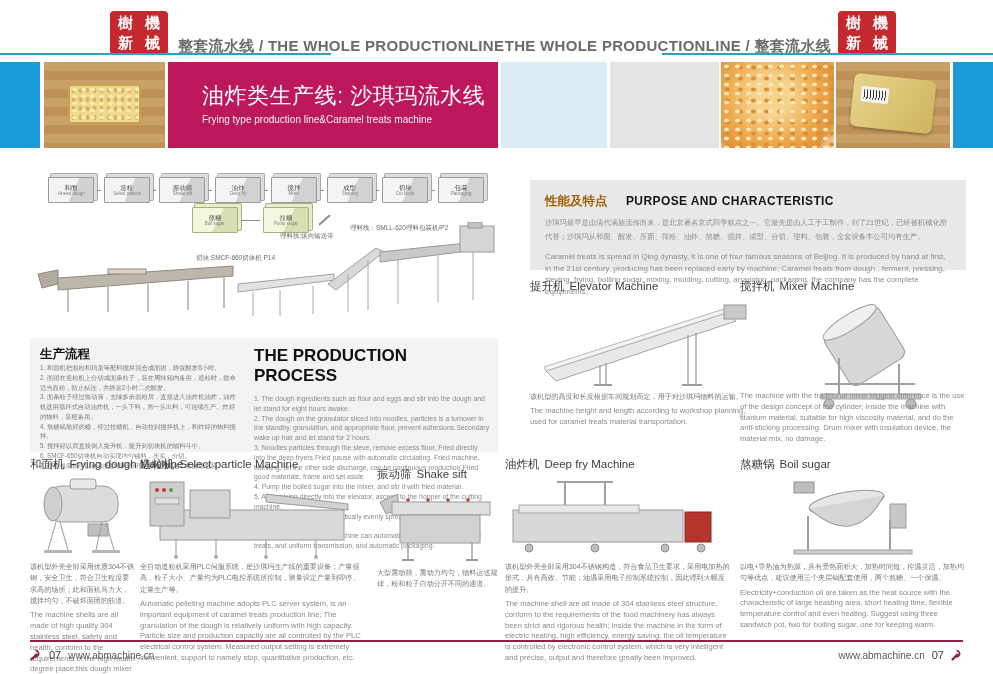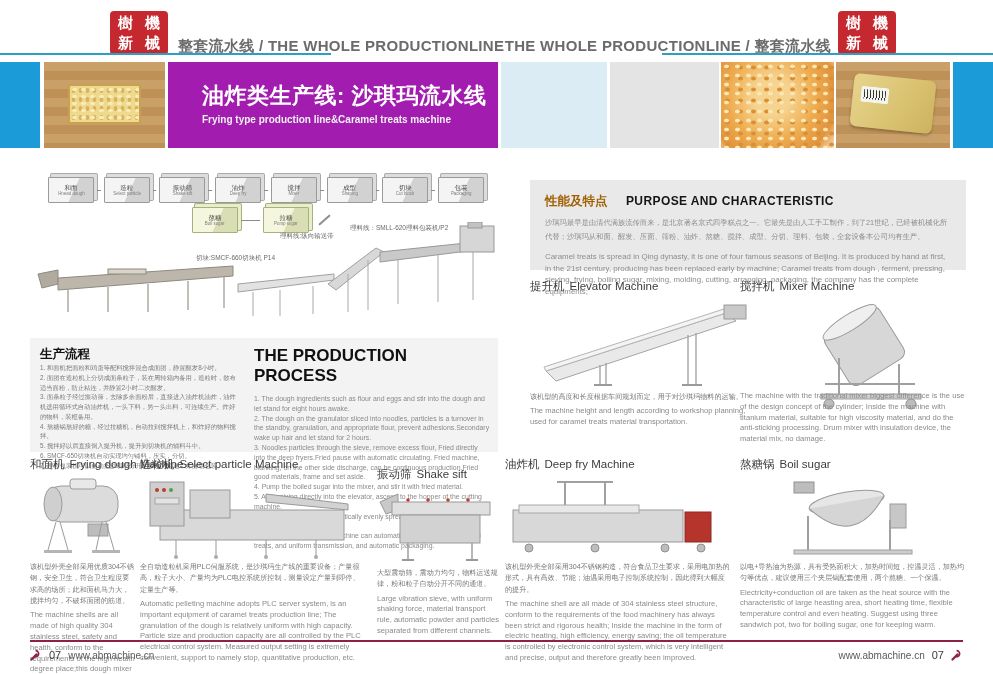--- a/index.html
+++ b/index.html
@@ -14,21 +14,21 @@
   .hdr-label{font-size:15px;color:#6b6b6b;letter-spacing:.3px;font-weight:bold;}
   .hdr-rule{height:2px;background:#2d9fc3;}
 
   
   .blue-bar{background:#1b9cd8;}
   .strip-block{top:62px;height:86px;}
   .photo-wood{background:repeating-linear-gradient(180deg,#c9a068 0 9px,#bd9157 9px 18px);}
   .sachima-block{position:absolute;left:20%;top:26%;right:20%;bottom:28%;background:#efd98e;border:2px solid #c9a04e;border-radius:3px;
     background-image:radial-gradient(#f8ecb2 2px,transparent 2.6px),radial-gradient(#d8b35e 1.6px,transparent 2.2px);
     background-size:9px 7px,7px 9px;}
-  .banner{background:#a21caf;color:#fff;font-weight:bold;}
+  .banner{background:#be185d;color:#fff;}
   .banner-title{font-size:22px;letter-spacing:.5px;}
   .banner-sub{font-size:10px;margin-top:3px;color:#f2f2f2;}
   .pale-blue{background:#dcecf4;}
   .light-gray{background:#e4e4e4;}
   .photo-closeup{background:
      radial-gradient(#fbe7b6 2px,transparent 2.7px),
      radial-gradient(#d98f33 2px,transparent 2.7px),
      radial-gradient(circle at 45% 40%,#f6d490 0 22%,#eeab4e 55%,#e2933c 80%,#f6e3c0 100%);
      background-size:11px 9px,13px 11px,cover;}
   .package{position:absolute;left:14%;top:18%;width:72%;height:62%;background:linear-gradient(120deg,#e7d48c,#d9c170 60%,#cdb35f);
@@ -318,21 +318,20 @@
     <circle cx="30" cy="24" r="1.8" fill="#c23a30"></circle>
       <circle cx="50" cy="24" r="1.8" fill="#c23a30"></circle>
       <circle cx="70" cy="24" r="1.8" fill="#c23a30"></circle>
       <circle cx="90" cy="24" r="1.8" fill="#c23a30"></circle>
     <rect x="22" y="39" width="80" height="28" fill="#d2d2d2" stroke="#999"></rect>
     <path d="M30 67 L30 84 M94 67 L94 84" stroke="#999" fill="none" stroke-width="1.4"></path>
     <path d="M24 84 L36 84 M88 84 L100 84" stroke="#999" stroke-width="2"></path>
   </svg>
   <div class="abs" style="left:377px;top:568px;width:122px;">
     <div class="cap-cn">大型震动筛，震动力均匀，物料运送规律，粉和粒子自动分开不同的通道。</div>
-    <div class="cap-en">Large vibration sieve, with uniform shaking force, material transport rule, automatic powder and particles separated from different channels.</div>
   </div>
 
   <div class="abs m-heading" style="left:505px;top:457px;">
     <span class="cn">油炸机</span><span>Deep fry Machine</span>
   </div>
   <svg class="abs" style="left:505px;top:478px;" width="210" height="80" viewBox="0 0 210 80">
     <path d="M60 4 L60 32 M100 4 L100 32 M52 4 L108 4" stroke="#a0a0a0" fill="none" stroke-width="2"></path>
     <rect x="8" y="32" width="170" height="32" fill="#d8d8d8" stroke="#999"></rect>
     <rect x="14" y="27" width="120" height="8" fill="#e8e8e8" stroke="#a8a8a8"></rect>
     <rect x="180" y="34" width="26" height="30" fill="#b5352c" stroke="#8e2a23"></rect>

